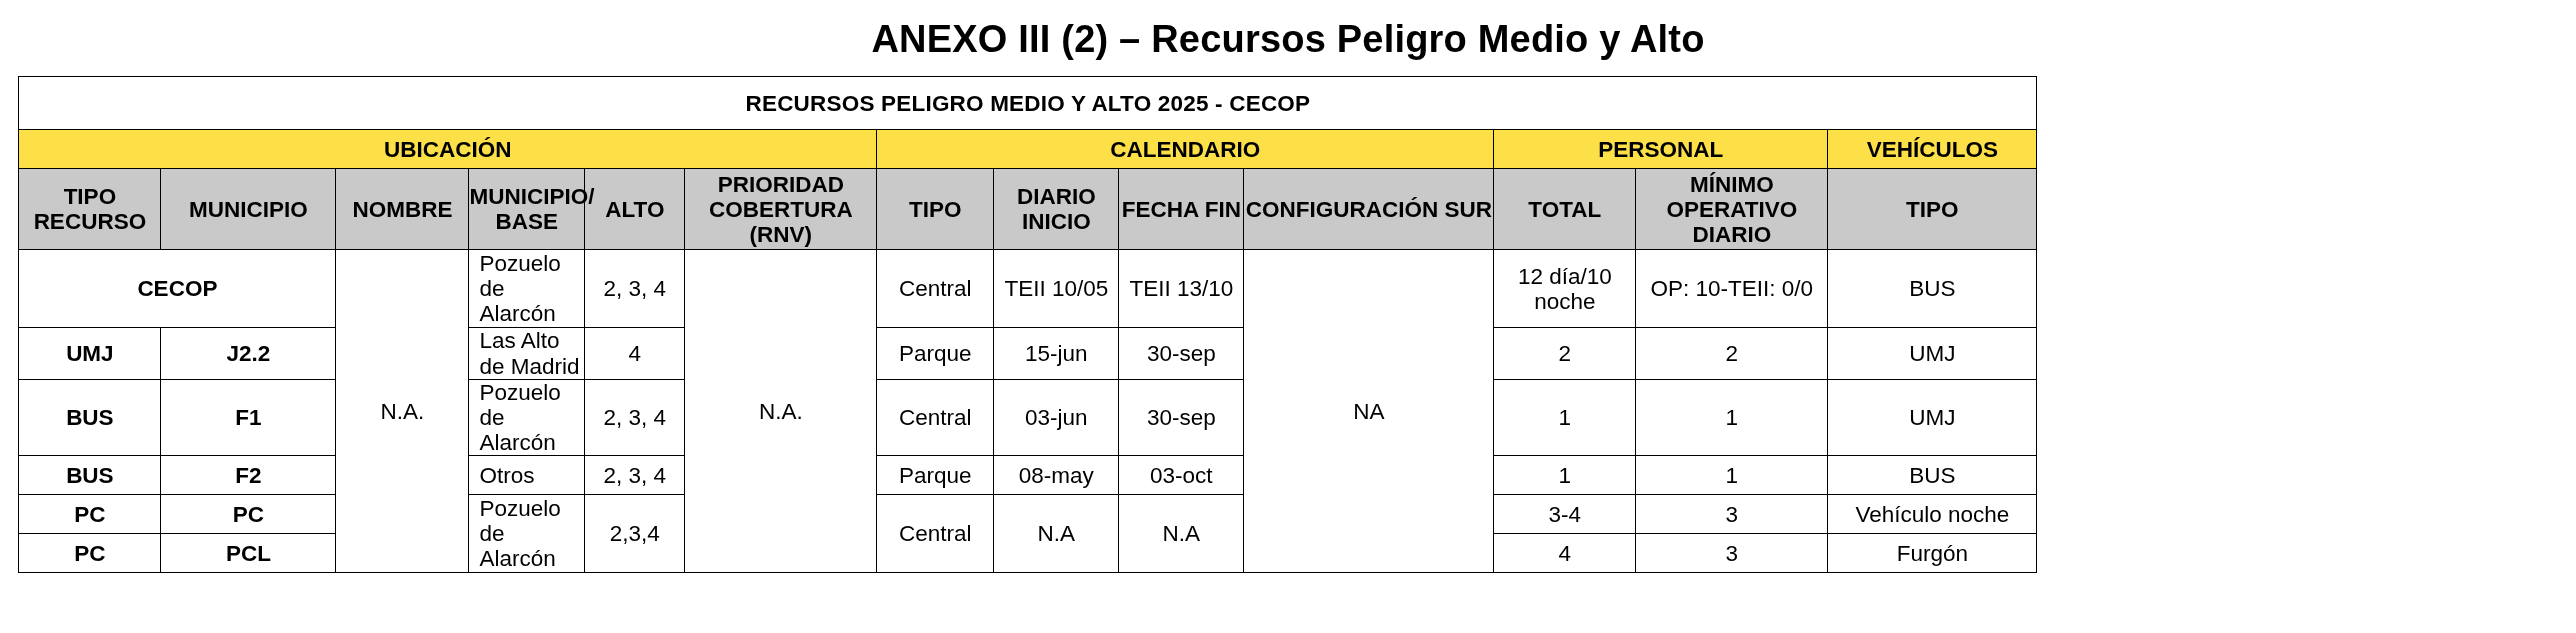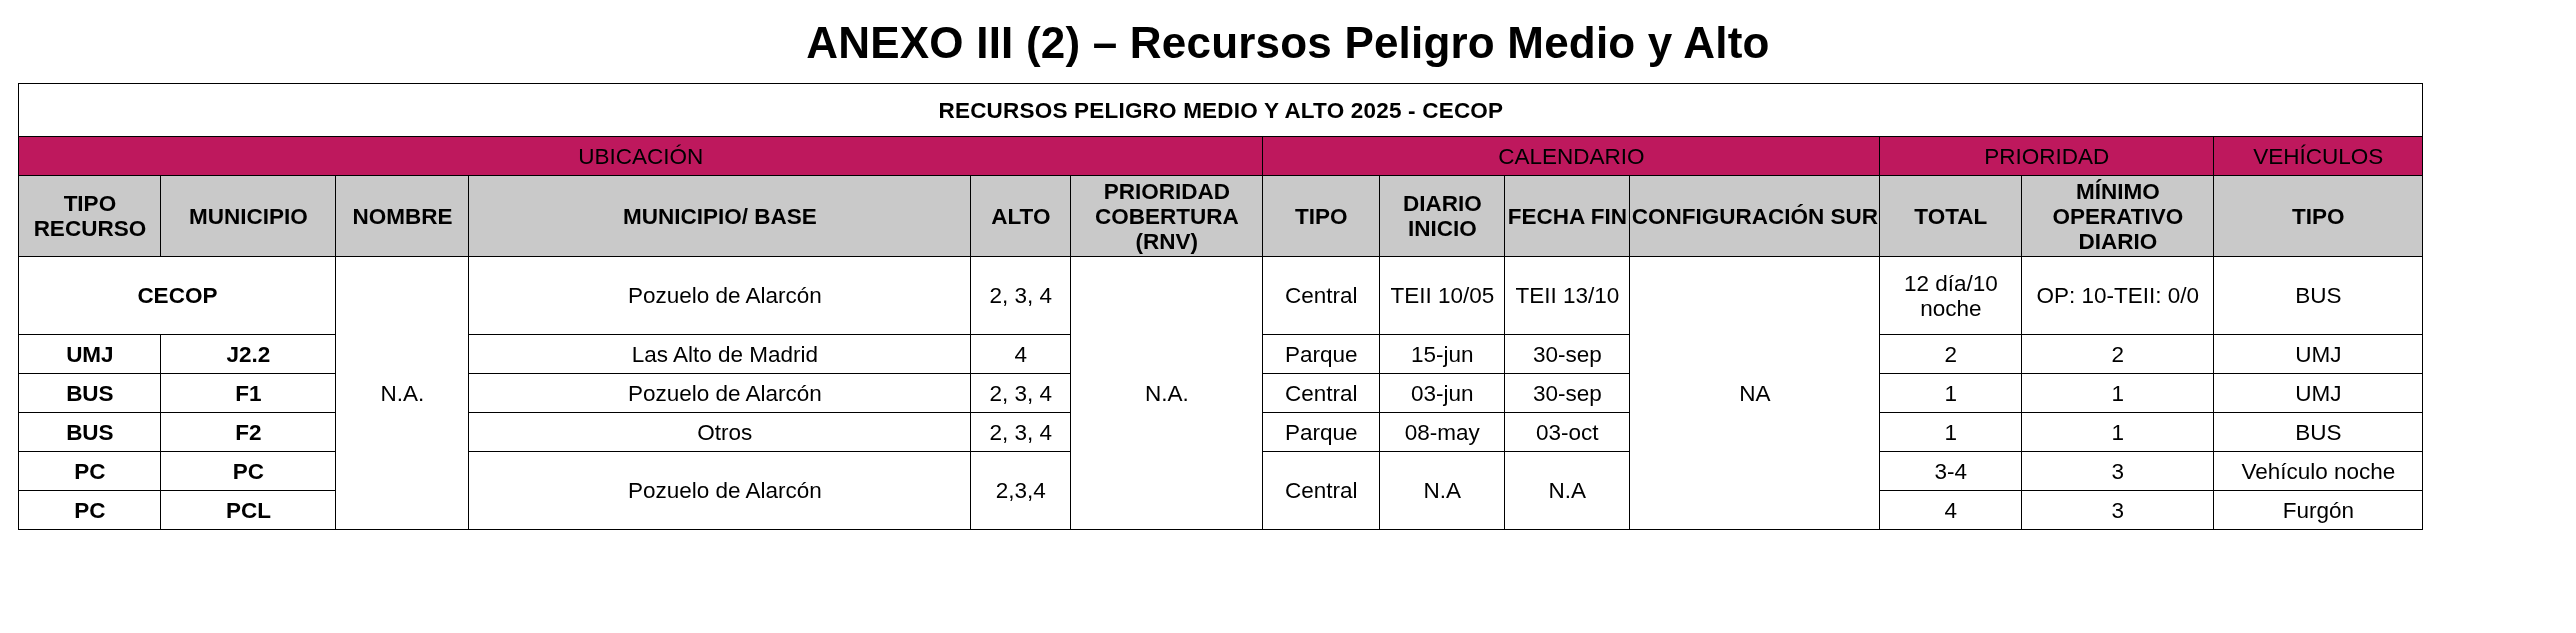--- a/index.html
+++ b/index.html
@@ -13,69 +13,69 @@
     color: #000000;
     -webkit-font-smoothing: antialiased;
   }
   .page {
     width: 2576px;
     box-sizing: border-box;
     padding: 0;
   }
   .doc-title {
     text-align: center;
-    font-size: 44px;
+    font-size: 38px;
     font-weight: bold;
     padding: 18.4px 0 15px 0;
     letter-spacing: 0.2px;
   }
   .table-wrap {
     padding: 0 18.4px 16.7px 18.4px;
     box-sizing: border-box;
   }
   table.main {
     border-collapse: collapse;
-    width: 2405px;
+    width: 2019px;
     table-layout: fixed;
   }
   table.main td, table.main th {
     border: 1.7px solid #000000;
     padding: 0;
     text-align: center;
     vertical-align: middle;
     font-size: 22.5px;
     line-height: 1.12;
   }
   .banner {
     background: #ffffff;
     font-size: 37px;
     font-weight: bold;
     height: 52px;
     letter-spacing: 0.2px;
   }
   .grp {
-    background: #be185d;
-    font-weight: normal;
+    background: #fde047;
+    font-weight: bold;
     font-size: 26px;
     height: 38px;
   }
   .hdr {
     background: #c9c9c9;
     font-weight: bold;
     font-size: 22px;
     height: 80px;
     padding: 1.7px 3.3px;
   }
   .cell {
     height: 38px;
     padding: 1.7px 5px;
     font-size: 22.5px;
   }
   .cell.left {
-    text-align: center;
+    text-align: left;
     padding-left: 10px;
     margin-top: 8px;
   }
   .cell.bold {
     font-weight: bold;
     margin-top: 17px;
   }
   .tall {
     height: 77px;
   }
@@ -111,21 +111,21 @@
       <tbody>
           <tr>
         <td class="banner" colspan="13">
           <span>RECURSOS PELIGRO MEDIO Y ALTO 2025 - CECOP</span>
         </td>
       </tr>
 
       <tr>
         <td class="grp" colspan="6">UBICACIÓN</td>
         <td class="grp" colspan="4">CALENDARIO</td>
-        <td class="grp" colspan="2">PRIORIDAD</td>
+        <td class="grp" colspan="2">PERSONAL</td>
         <td class="grp" colspan="1">VEHÍCULOS</td>
       </tr>
 
       <tr>
         <td class="hdr">TIPO RECURSO</td>
         <td class="hdr">MUNICIPIO</td>
         <td class="hdr">NOMBRE</td>
         <td class="hdr">MUNICIPIO/ BASE</td>
         <td class="hdr">ALTO</td>
         <td class="hdr">PRIORIDAD COBERTURA (RNV)</td>

